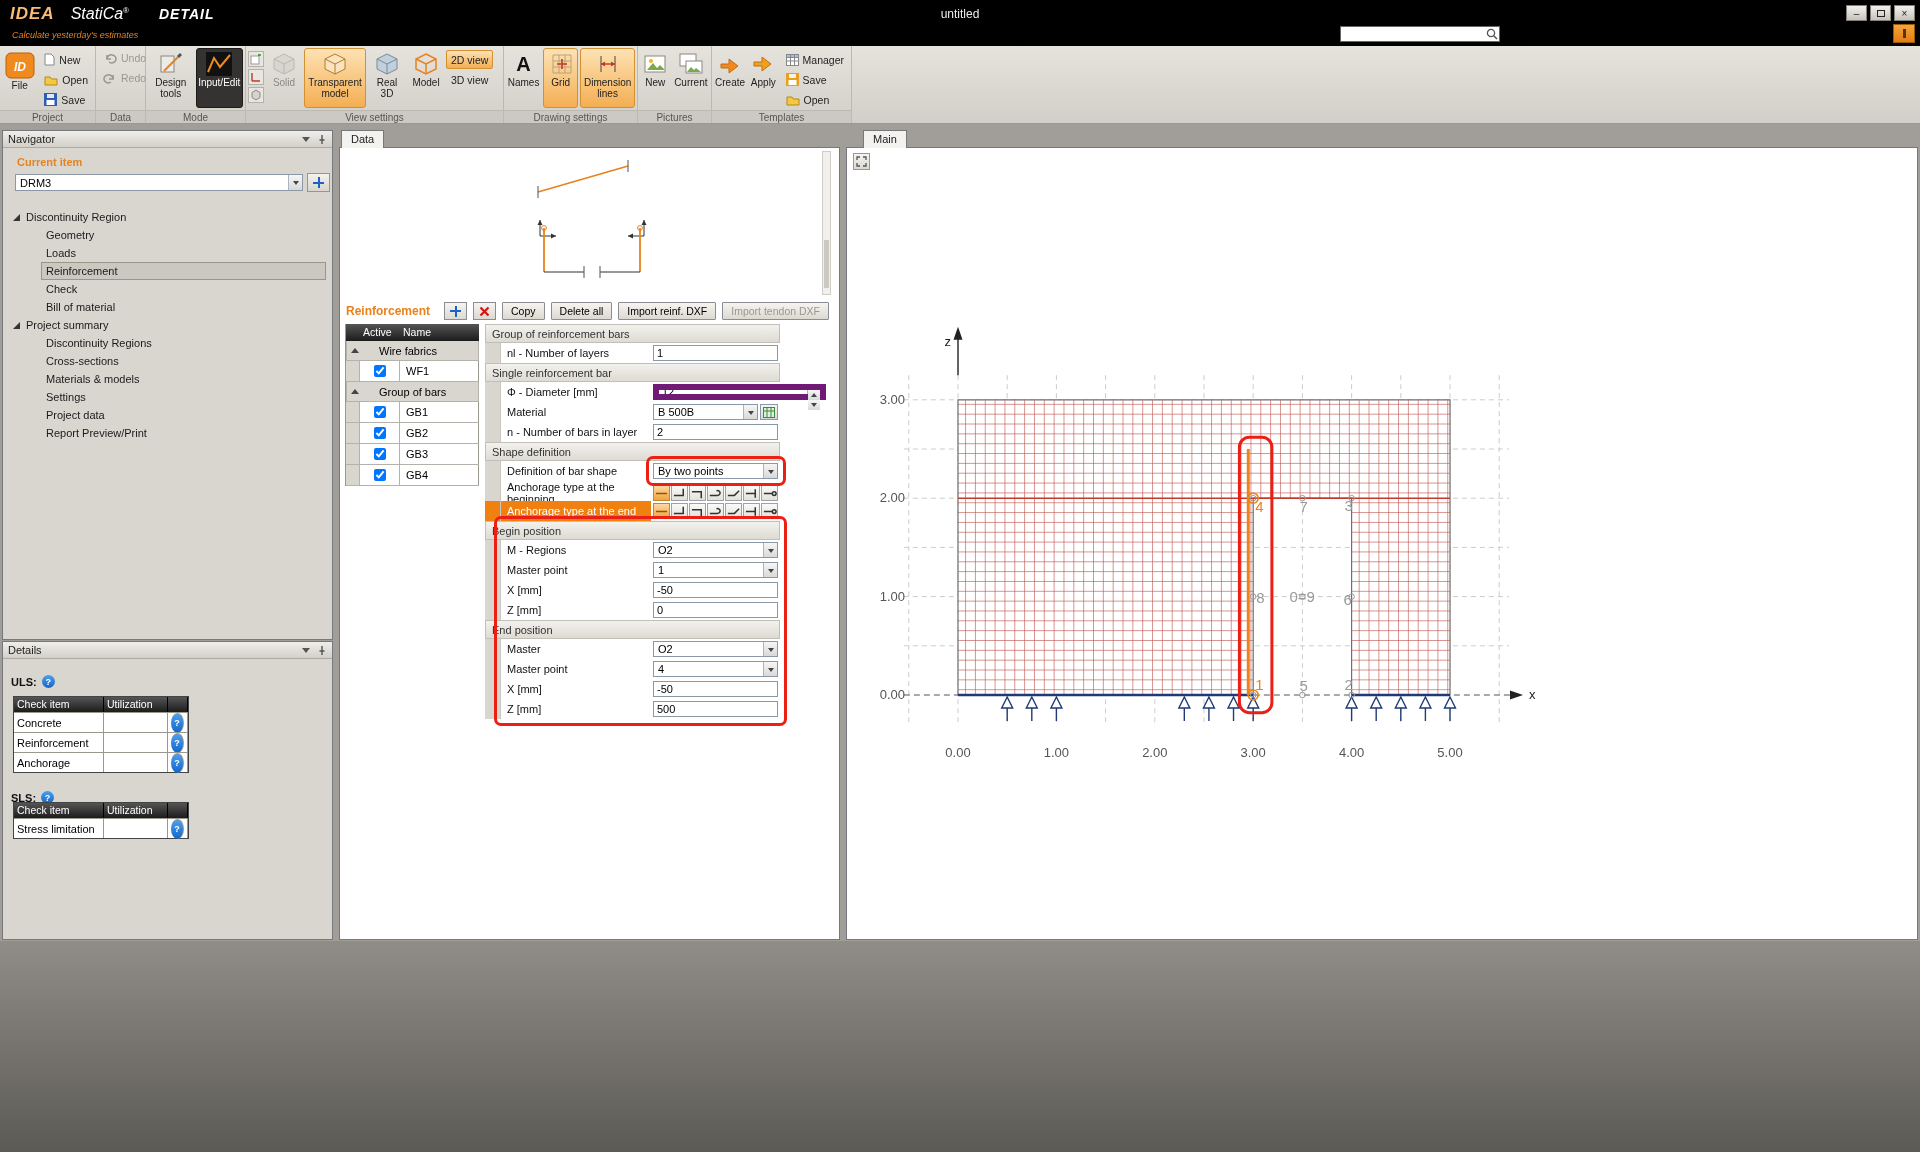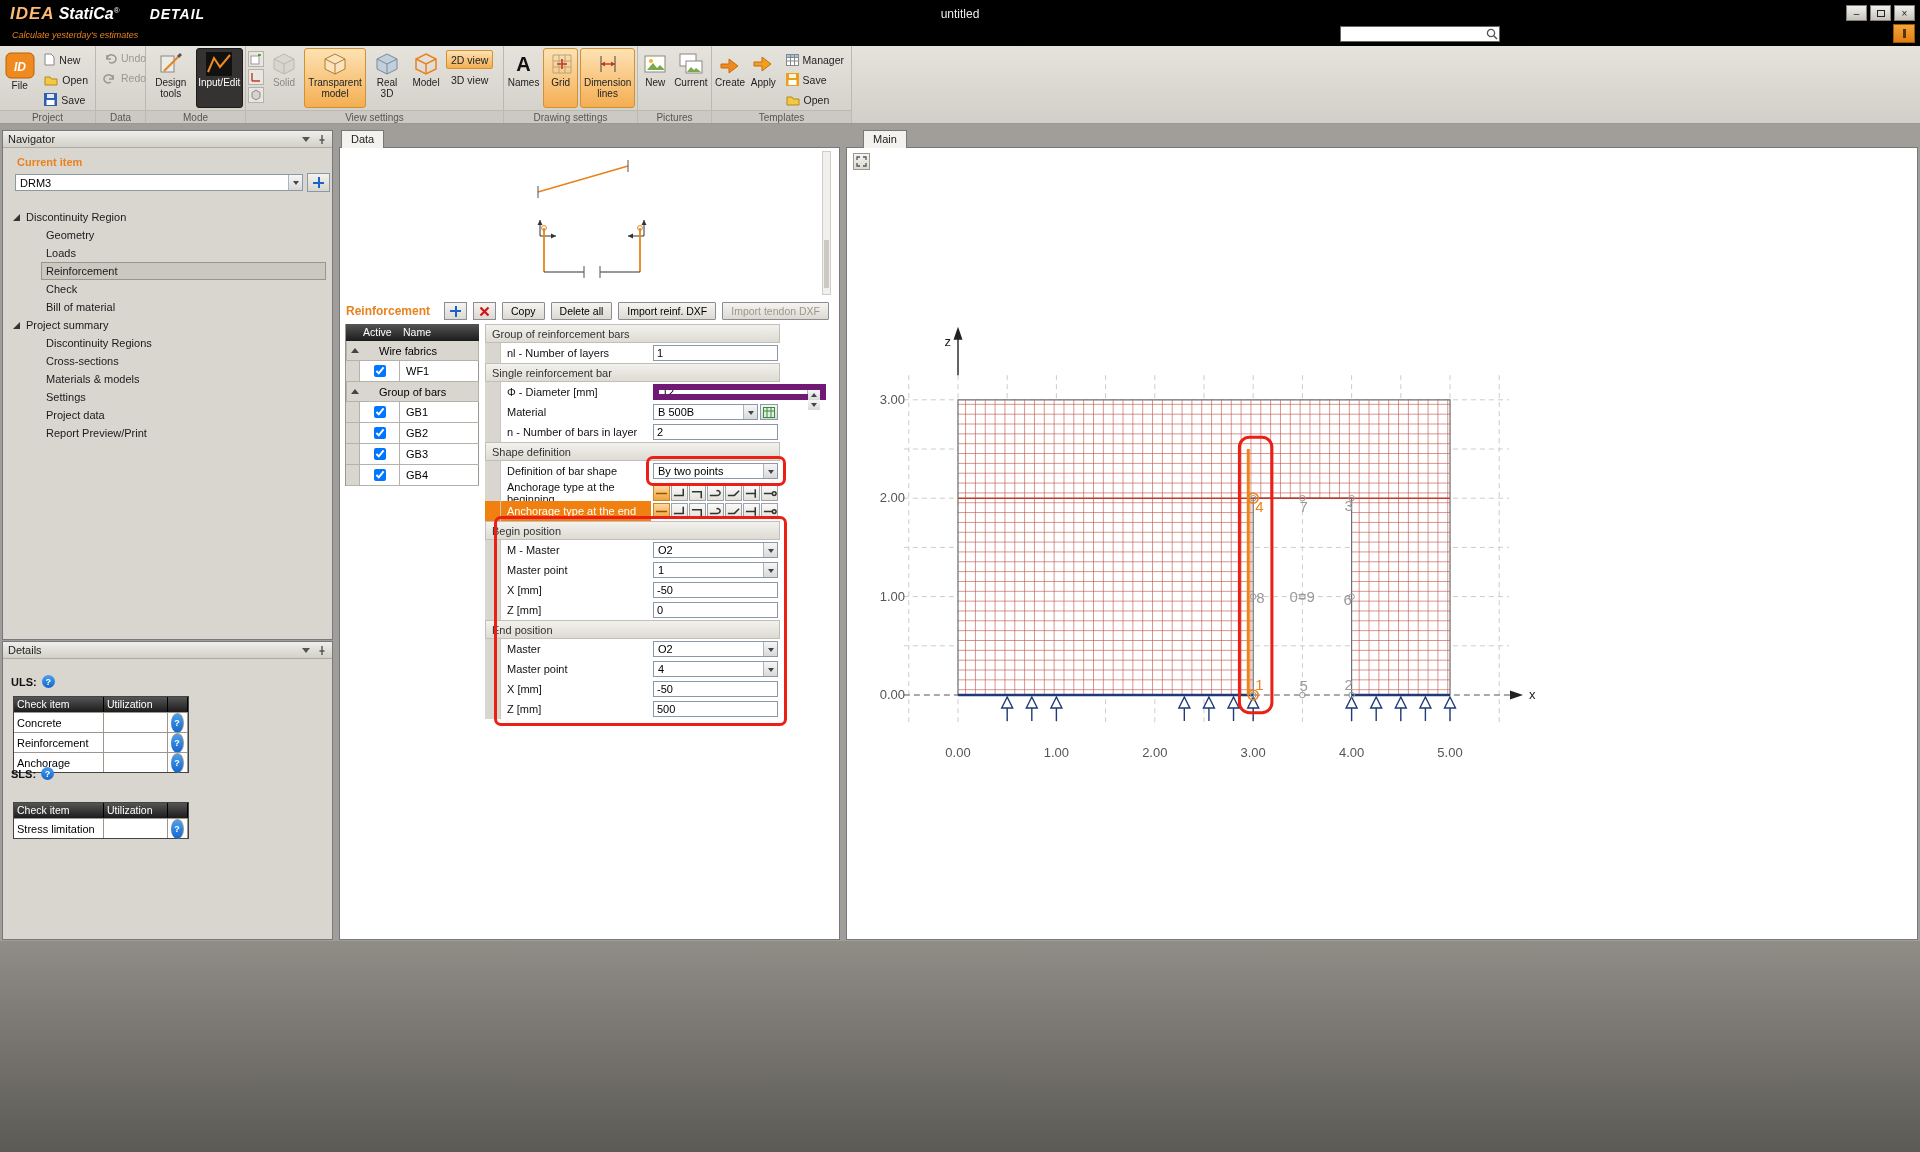--- a/index.html
+++ b/index.html
@@ -4,21 +4,21 @@
 <style>
   *{margin:0;padding:0;box-sizing:border-box;font-family:"Liberation Sans",sans-serif}
   html,body{width:1920px;height:1152px;overflow:hidden}
   body{background:#a19e99;position:relative}
   svg{display:block}
 
   
   #titlebar{position:absolute;left:0;top:0;width:1920px;height:46px;background:#000;color:#fff;z-index:10}
   .logo-row{position:absolute;left:10px;top:4px;display:flex;align-items:baseline}
   .logo-idea{font-style:italic;font-weight:900;font-size:17px;color:#fdba74;letter-spacing:1px}
-  .logo-statica{font-style:italic;font-weight:bold;font-size:16px;color:#fff;margin-left:4px}
+  .logo-statica{font-style:italic;font-weight:normal;font-size:16px;color:#fff;margin-left:16px}
   .logo-reg{font-size:8px;color:#fff;position:relative;top:-6px}
   .logo-product{font-style:italic;font-weight:bold;font-size:14px;color:#fff;margin-left:30px;letter-spacing:1px}
   .tagline{position:absolute;left:12px;top:30px;font-style:italic;font-size:9px;color:#e8821e}
   .doc-title{position:absolute;left:50%;transform:translateX(-50%);top:7px;font-size:12px;color:#eee}
   .win-controls{position:absolute;right:5px;top:5px;display:flex;gap:3px}
   .winbtn{width:21px;height:16px;background:linear-gradient(#f2f0ec,#c6c3bd);border:1px solid #828078;display:flex;align-items:center;justify-content:center;font-size:10px;color:#222;cursor:default}
   .winbtn .maxbox{width:8px;height:7px;border:1px solid #222}
   .app-orange-btn{position:absolute;right:5px;top:24px;width:22px;height:19px;background:linear-gradient(#f5a53c,#e07c12);border:1px solid #9a5a0a;display:flex;align-items:center;justify-content:center}
   .app-orange-btn span{width:3px;height:9px;background:#5a3406}
   .search-wrap{position:absolute;right:420px;top:26px;width:160px;height:16px;background:#fff;border:1px solid #666;display:flex;align-items:center}
@@ -501,21 +501,21 @@
             </span>
           </div>
           <div class="ct-row">
             <span class="ct-c1">Anchorage</span>
             <span class="ct-c2"></span>
             <span class="ct-c3">
               <span class="help"></span>
             </span>
           </div>
         </div>
-      <div class="dl-label" style="left:8px;top:108px">
+      <div class="dl-label" style="left:8px;top:132px">
           <span>SLS:</span>
           <span class="help"></span>
         </div>
       <div class="ct" style="left:10px;top:143px" id="sls-table">
           <div class="ct-head">
             <span class="ct-c1">Check item</span>
             <span class="ct-c2">Utilization</span>
             <span class="ct-c3"></span>
           </div>
           <div class="ct-row">
@@ -775,21 +775,21 @@
                   </svg>
                 </span>
               </span>
             </span>
         </div>
         <div class="pg-sec">
             <span>Begin position</span>
           </div>
         <div class="pg-row">
           <span class="pg-ind"></span>
-            <span class="pg-label">M - Master</span>
+            <span class="pg-label">M - Regions</span>
           <span class="pg-ctrl">
               <span class="combo">
                 <span class="combo-text">O2</span>
                 <span class="combo-arrow"></span>
               </span>
             </span>
         </div>
         <div class="pg-row">
           <span class="pg-ind"></span>
             <span class="pg-label">Master point</span>

